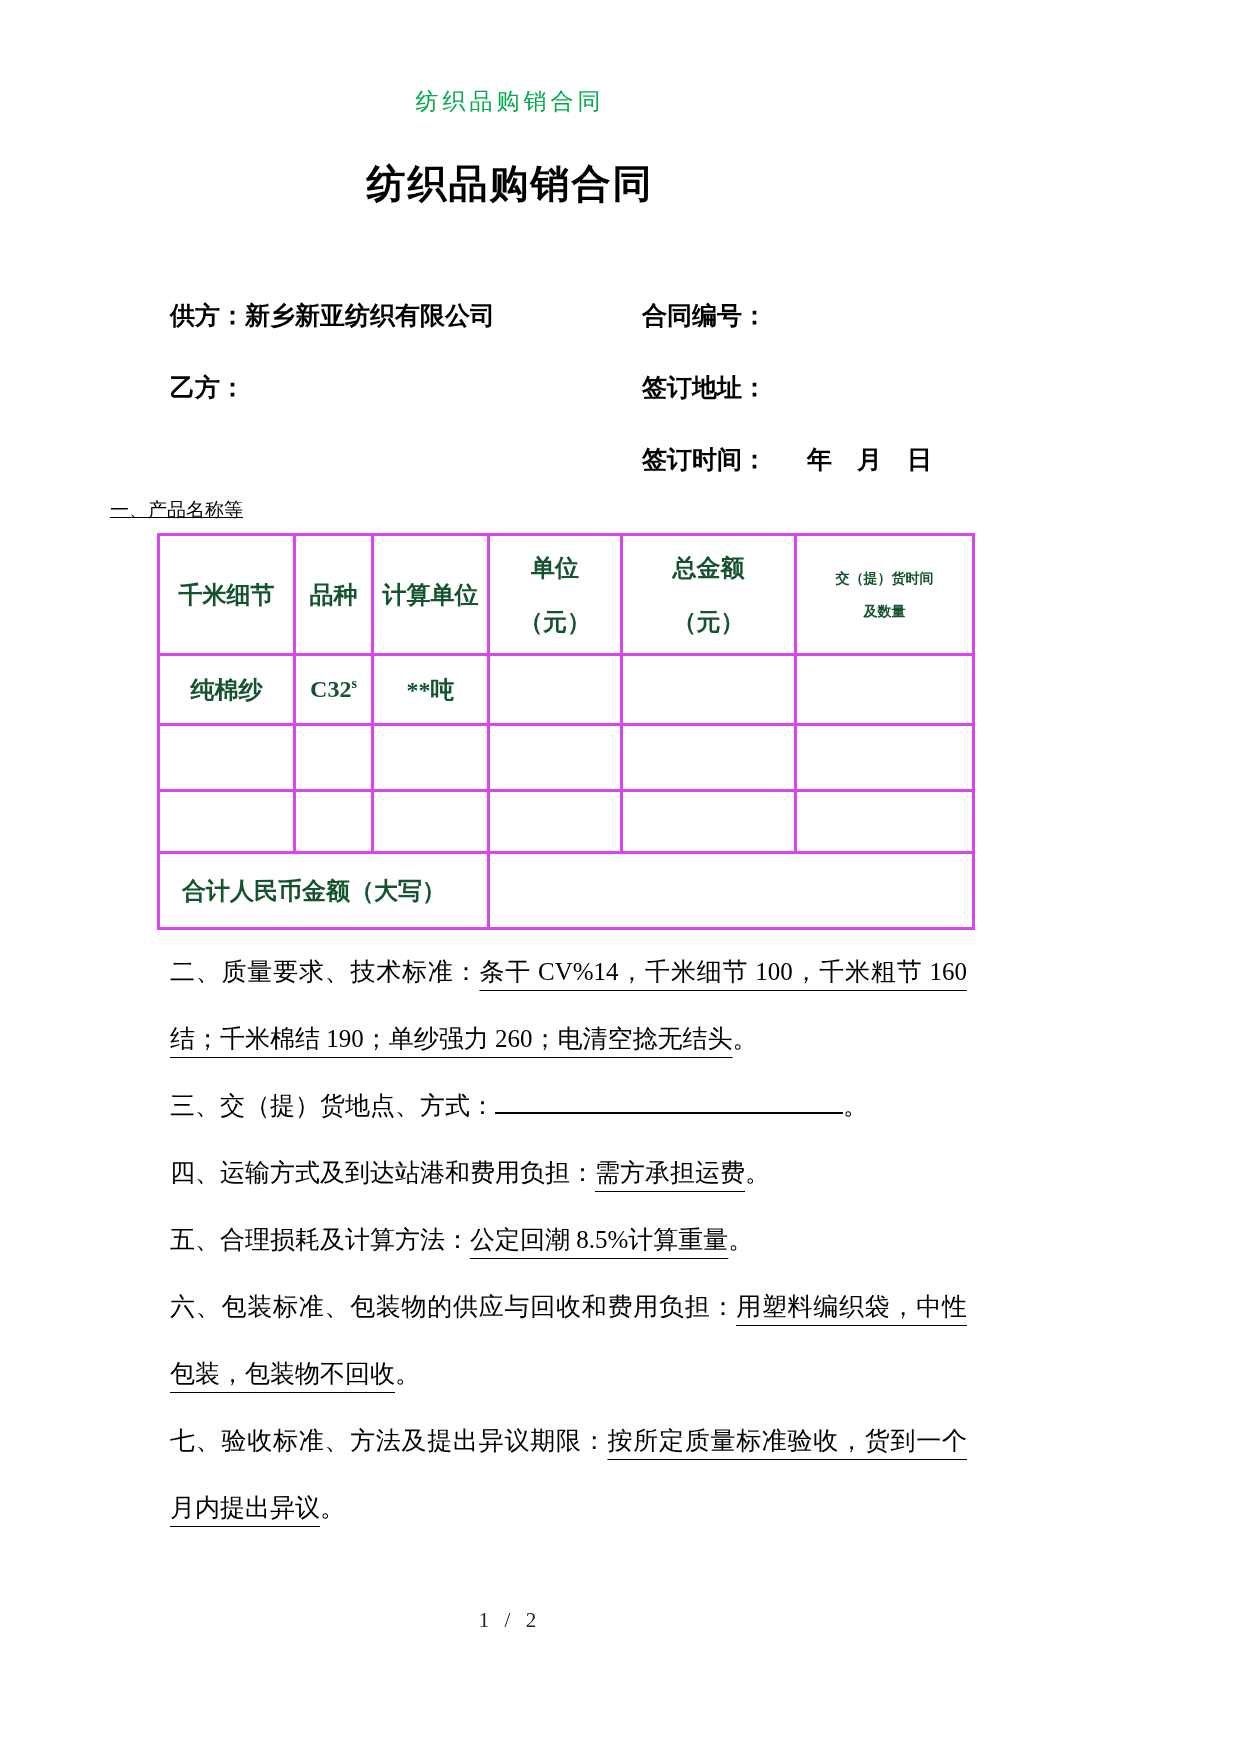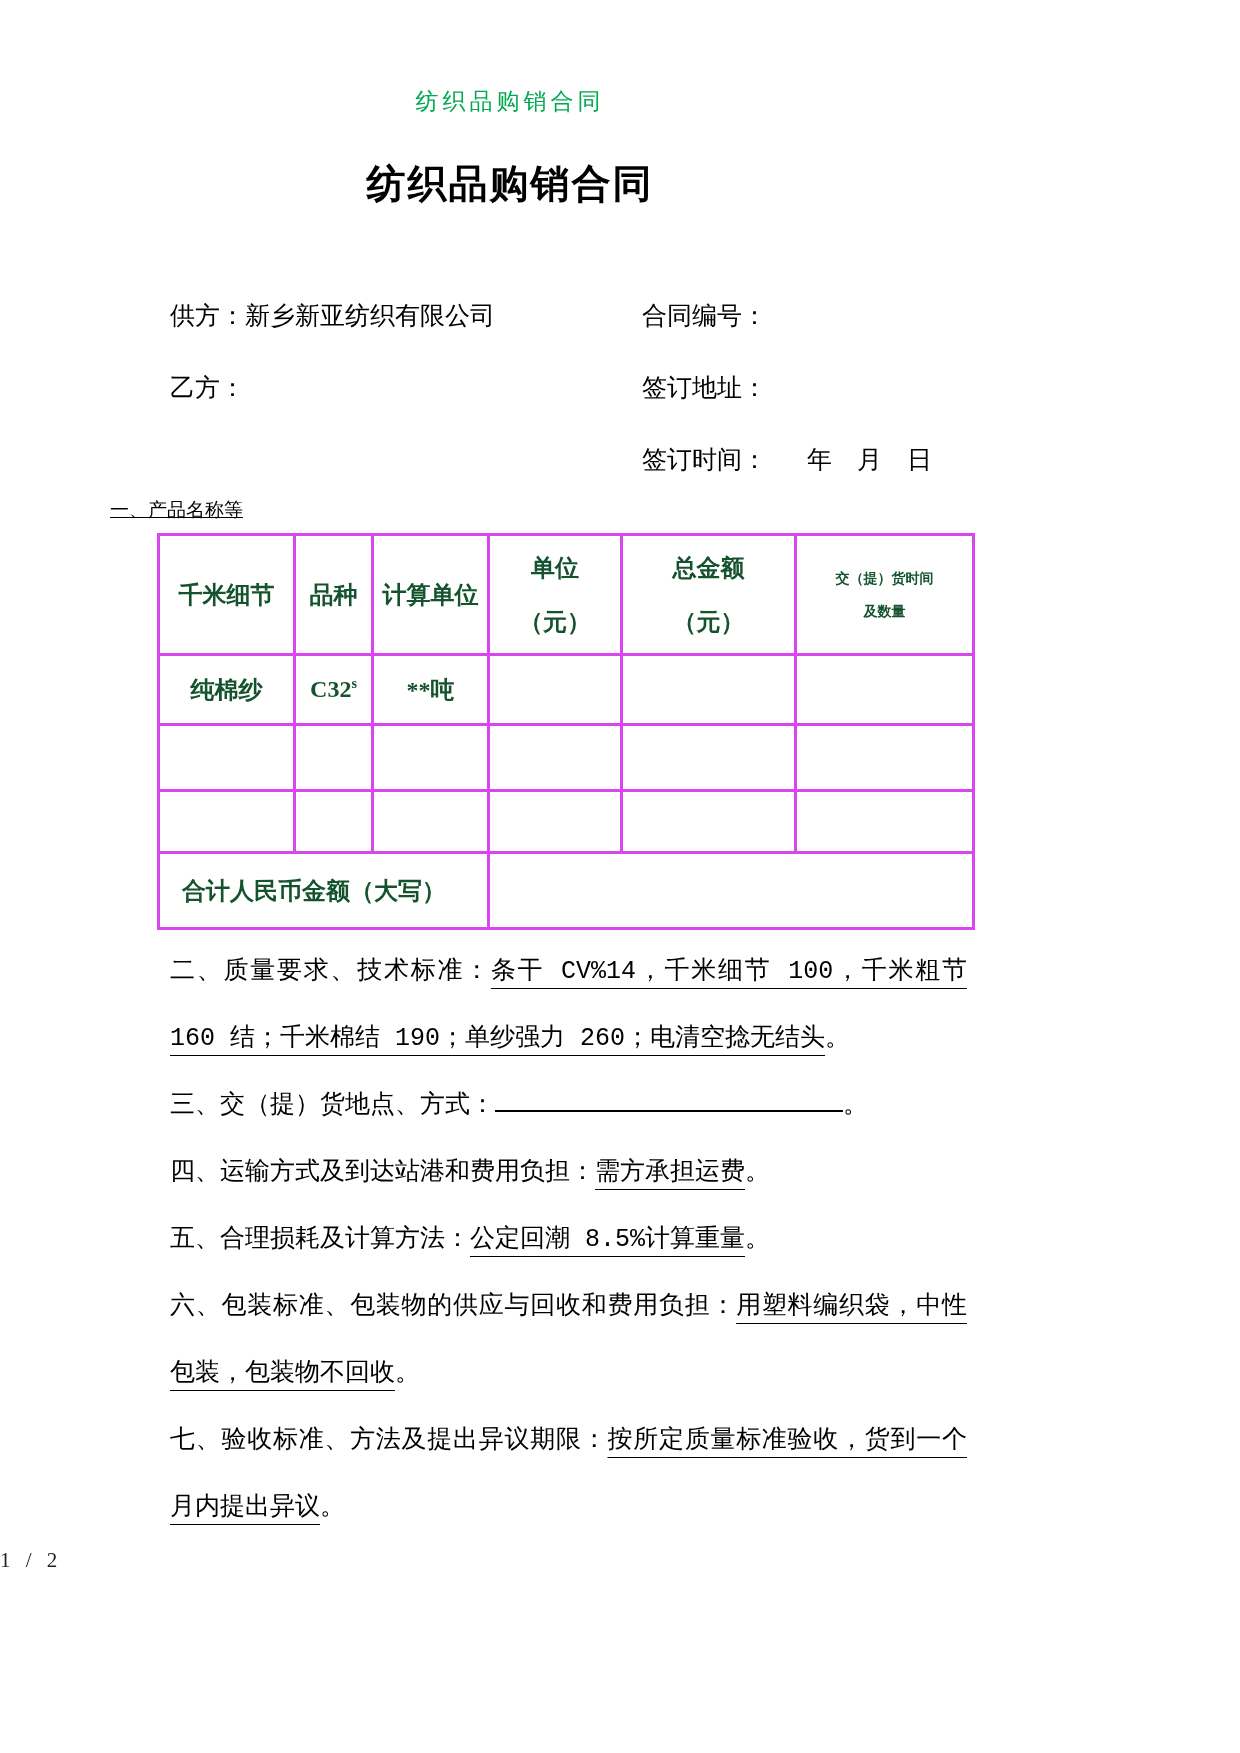--- a/index.html
+++ b/index.html
@@ -10,21 +10,21 @@
   }
   .watermark-title {
     margin-top:86px; text-align:center;
     font-size:23px; letter-spacing:4px; color:#00A850;
   }
   .main-title {
     margin:40px 0 0 0; text-align:center;
     font-family:"Liberation Sans","DejaVu Sans",sans-serif;
     font-size:39px; font-weight:bold; letter-spacing:2px; color:#000;
   }
-  .meta { margin:92px 0 0 170px; width:805px; font-size:25px; }
+  .meta { margin:92px 0 0 170px; width:805px; font-size:25px;font-weight:bold; }
   .meta-row { display:flex; line-height:26px; margin-bottom:46px; }
   .meta-row:last-child { margin-bottom:0; }
   .meta-left { width:472px; }
   .meta-right { flex:1; }
   .sign-time-value { margin-left:40px; }
   .section-heading { margin:24px 0 0 110px; font-size:19px;text-decoration:underline; }
   .product-table {
     border-collapse:collapse; table-layout:fixed;
     margin:10px 0 0 157px; width:815px;
   }
@@ -37,28 +37,28 @@
   .th-line { line-height:54px; }
   .th-small .th-line { font-size:14px; line-height:33px; }
   .row-data { height:70px; }
   .row-empty-1 { height:66px; }
   .row-empty-2 { height:62px; }
   .row-total { height:76px; }
   .total-label { text-align:left !important; padding-left:22px !important; }
   .variety-sup { font-size:14px; }
   .clauses { margin:8px 0 0 170px; width:797px; font-size:25px;
     line-height:67px; text-align:justify; }
-  .clause { margin:0;font-family:Liberation Mono, monospace; }
+  .clause { margin:0; }
   .underlined { text-decoration:underline; text-underline-offset:10px;
     text-decoration-thickness:1px; }
   .blank-line { display:inline-block; width:348px; height:1em;
     border-bottom:2px solid #000; vertical-align:baseline; }
   .page-footer {
-    position:absolute; top:1548px; left:0; width:100%;
-    font-size:21px; letter-spacing:5px; color:#222;
+    position:absolute; top:1608px; left:0; width:100%;
+    text-align:center; font-size:21px; letter-spacing:5px; color:#222;
   }
 </style>
 </head>
 <body>
 
 <div class="page">
 
   <div class="watermark-title" style="color: rgb(0, 168, 80);">纺织品购销合同</div>
 
   <h1 class="main-title">纺织品购销合同</h1>

